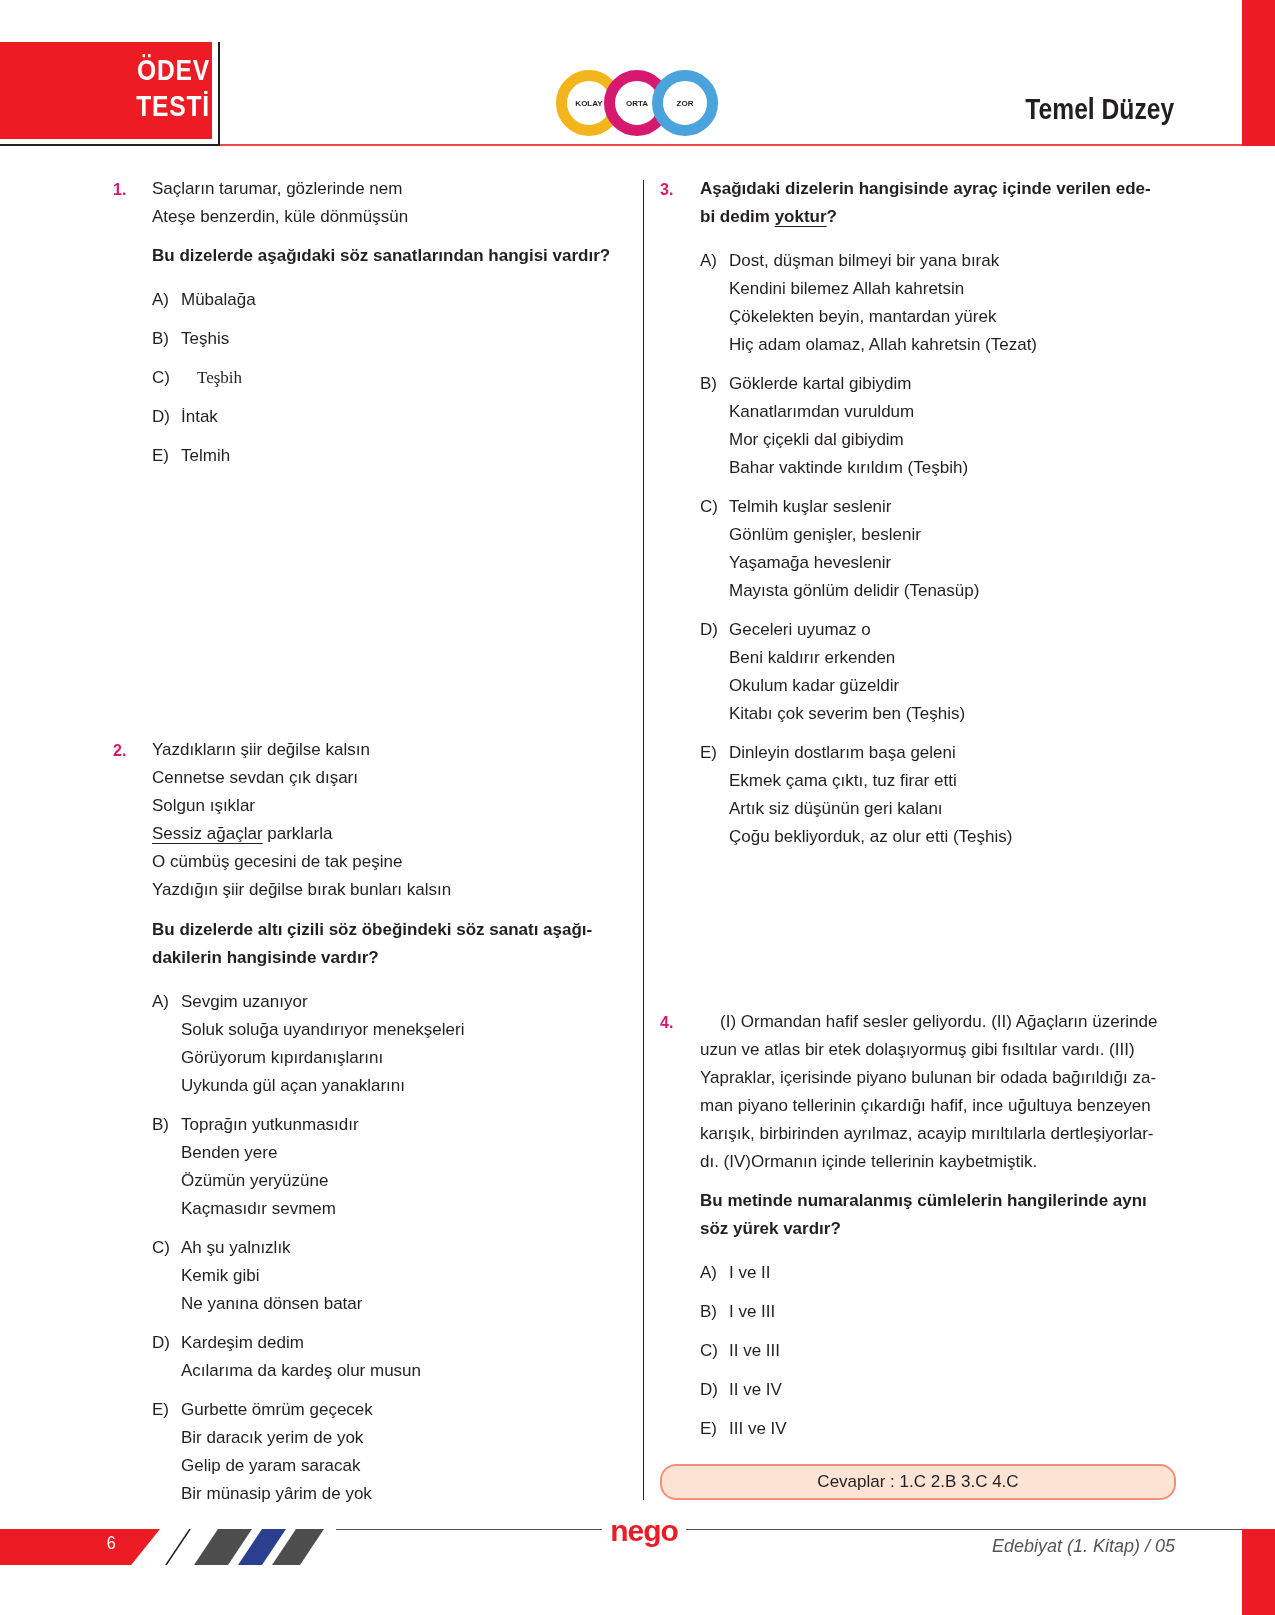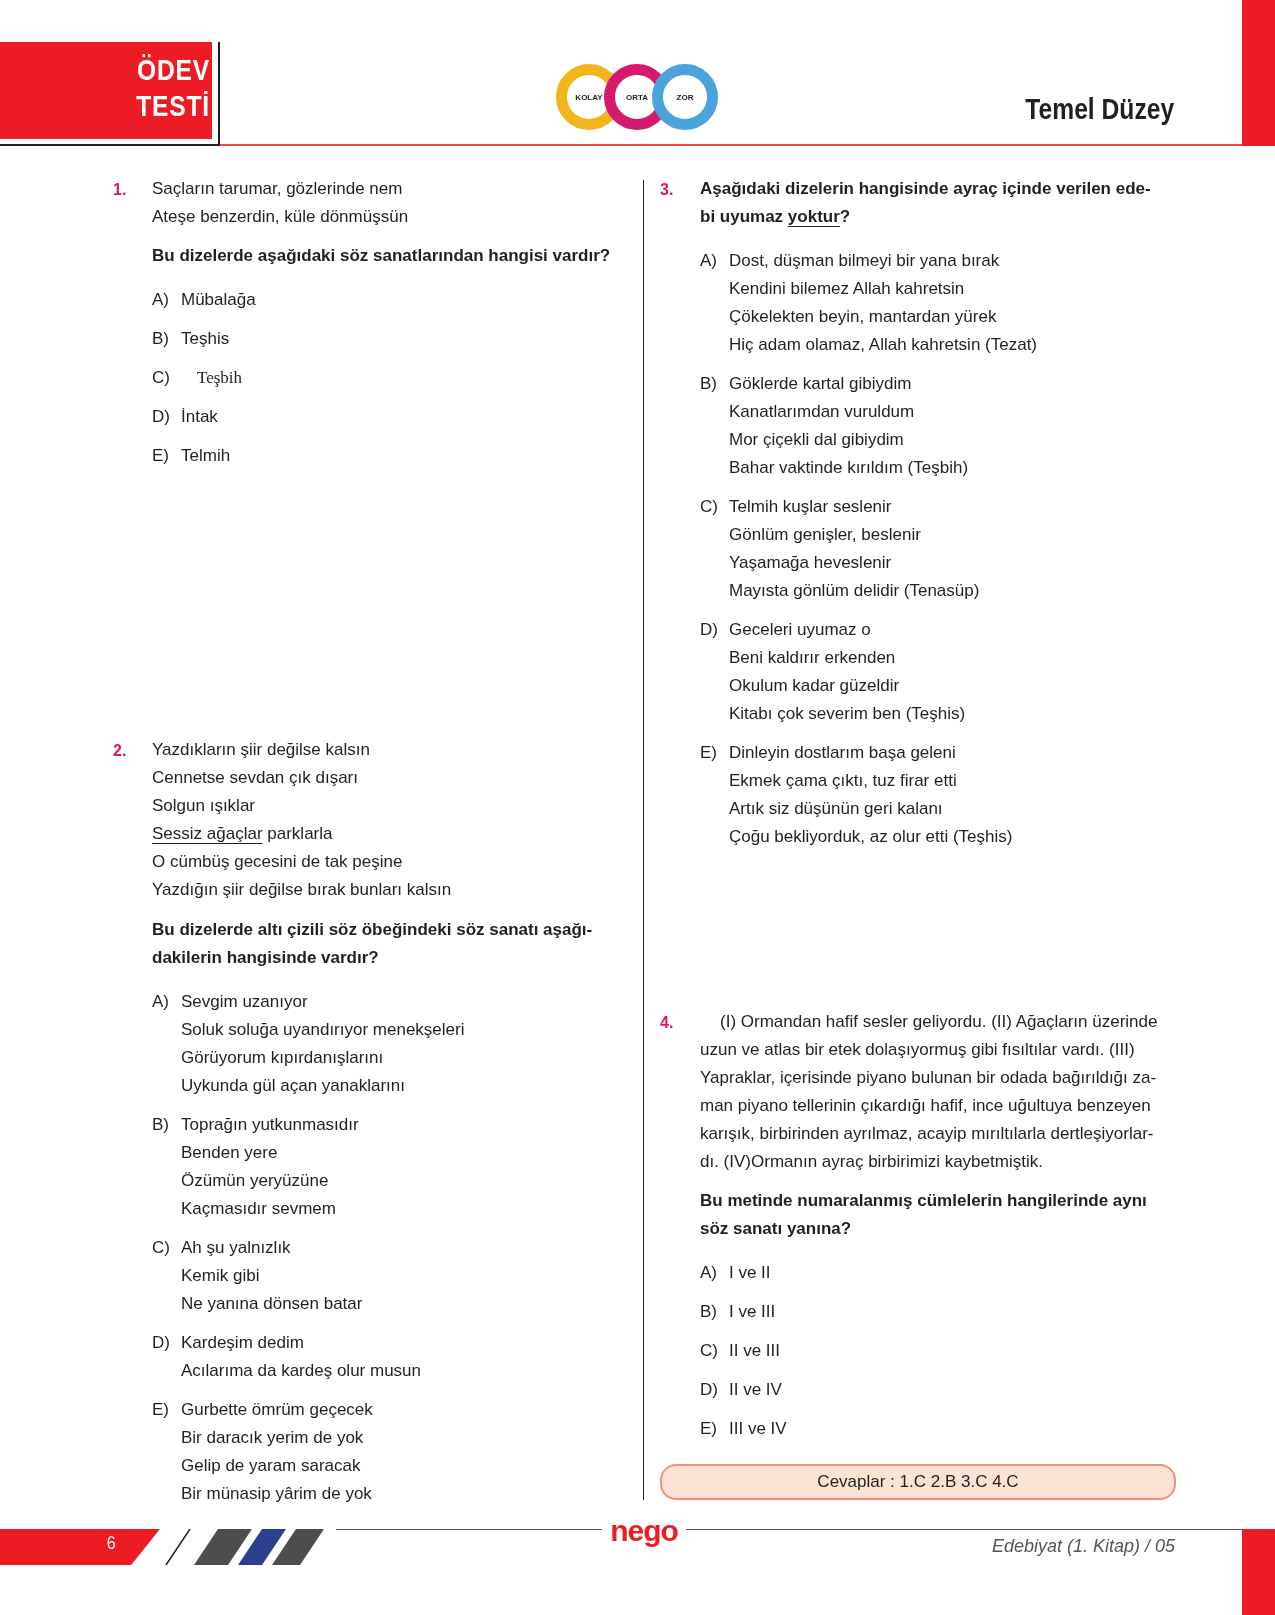--- a/index.html
+++ b/index.html
@@ -9,21 +9,21 @@
   
   .odev-box { left:0; top:42px; width:212px; height:97px; background:#ed1c24; }
   .odev-box-border { left:218px; top:42px; width:2px; height:102px; background:#231f20; }
   .odev-text { right:1065px; top:52px; color:#ffffff; font-family:"Liberation Sans", sans-serif; font-weight:bold; font-size:30px; line-height:36px; text-align:right; transform:scaleX(0.82); transform-origin:right top; letter-spacing:1px; }
   .header-line-dark { left:0; top:144px; width:220px; height:2px; background:#231f20; }
   .header-line-red { left:220px; top:144px; width:1022px; height:2px; background:#ef4a4a; }
   .right-bar-top { left:1242px; top:0; width:33px; height:146px; background:#ed1c24; }
   .right-bar-bottom { left:1242px; top:1529px; width:33px; height:86px; background:#ed1c24; }
   .level-title { right:101px; top:93px; font-weight:bold; font-size:29px; color:#231f20; transform:scaleX(0.85); transform-origin:right top; }
 
-  .rings { left:556px; top:64px; width:164px; height:66px;text-align:center; }
+  .rings { left:556px; top:70px; width:164px; height:66px;text-align:center; }
   .ring { position:absolute; width:44px; height:44px; border-radius:50%; border-width:11px; border-style:solid; background:#fff; display:flex; align-items:center; justify-content:center; font-size:8px; font-weight:bold; color:#231f20; }
 
   
   .col-sep { left:643px; top:180px; width:1px; height:1320px; background:#231f20; }
 
   .q-num { position:absolute; font-weight:bold; color:#d6186f; font-size:16px; }
   .line { position:absolute; font-size:17px; line-height:28px; white-space:nowrap; }
   .bold { font-weight:bold; }
   .opt-letter { position:absolute; font-size:17px; line-height:28px; }
   .ul { text-decoration:underline; text-underline-offset:4px; text-decoration-thickness:1px; }
@@ -132,21 +132,21 @@
     <span class="line" style="left:181px;top:1396px;">Gurbette ömrüm geçecek</span>
     <span class="line" style="left:181px;top:1424px;">Bir daracık yerim de yok</span>
     <span class="line" style="left:181px;top:1452px;">Gelip de yaram saracak</span>
     <span class="line" style="left:181px;top:1480px;">Bir münasip yârim de yok</span>
   </div>
 </div>
 
 <div>
   <div class="q-num" style="left:660px;top:181px;">3.</div>
   <div class="line bold" style="left:700px;top:175px;">Aşağıdaki dizelerin hangisinde ayraç içinde verilen ede-</div>
-  <div class="line bold" style="left:700px;top:203px;"><span>bi uyumaz </span><span class="ul">yoktur</span><span>?</span></div>
+  <div class="line bold" style="left:700px;top:203px;"><span>bi dedim </span><span class="ul">yoktur</span><span>?</span></div>
 
   <div>
     <span class="opt-letter" style="left:700px;top:247px;">A)</span>
     <span class="line" style="left:729px;top:247px;">Dost, düşman bilmeyi bir yana bırak</span>
     <span class="line" style="left:729px;top:275px;">Kendini bilemez Allah kahretsin</span>
     <span class="line" style="left:729px;top:303px;">Çökelekten beyin, mantardan yürek</span>
     <span class="line" style="left:729px;top:331px;">Hiç adam olamaz, Allah kahretsin (Tezat)</span>
   </div>
   <div>
     <span class="opt-letter" style="left:700px;top:370px;">B)</span>
@@ -178,23 +178,23 @@
   </div>
 </div>
 
 <div>
   <div class="q-num" style="left:660px;top:1014px;">4.</div>
   <div class="line" style="left:700px;top:1008px;margin-left:20px;">(I) Ormandan hafif sesler geliyordu. (II) Ağaçların üzerinde</div>
   <div class="line" style="left:700px;top:1036px;">uzun ve atlas bir etek dolaşıyormuş gibi fısıltılar vardı. (III)</div>
   <div class="line" style="left:700px;top:1064px;">Yapraklar, içerisinde piyano bulunan bir odada bağırıldığı za-</div>
   <div class="line" style="left:700px;top:1092px;">man piyano tellerinin çıkardığı hafif, ince uğultuya benzeyen</div>
   <div class="line" style="left:700px;top:1120px;">karışık, birbirinden ayrılmaz, acayip mırıltılarla dertleşiyorlar-</div>
-  <div class="line" style="left:700px;top:1148px;">dı. (IV)Ormanın ayraç birbirimizi kaybetmiştik.</div>
+  <div class="line" style="left:700px;top:1148px;">dı. (IV)Ormanın içinde tellerinin kaybetmiştik.</div>
   <div class="line bold" style="left:700px;top:1187px;">Bu metinde numaralanmış cümlelerin hangilerinde aynı</div>
-  <div class="line bold" style="left:700px;top:1215px;">söz sanatı yanına?</div>
+  <div class="line bold" style="left:700px;top:1215px;">söz yürek vardır?</div>
 
   <div>
     <span class="opt-letter" style="left:700px;top:1259px;">A)</span>
     <span class="line" style="left:729px;top:1259px;">I ve II</span>
   </div>
   <div>
     <span class="opt-letter" style="left:700px;top:1298px;">B)</span>
     <span class="line" style="left:729px;top:1298px;">I ve III</span>
   </div>
   <div>

